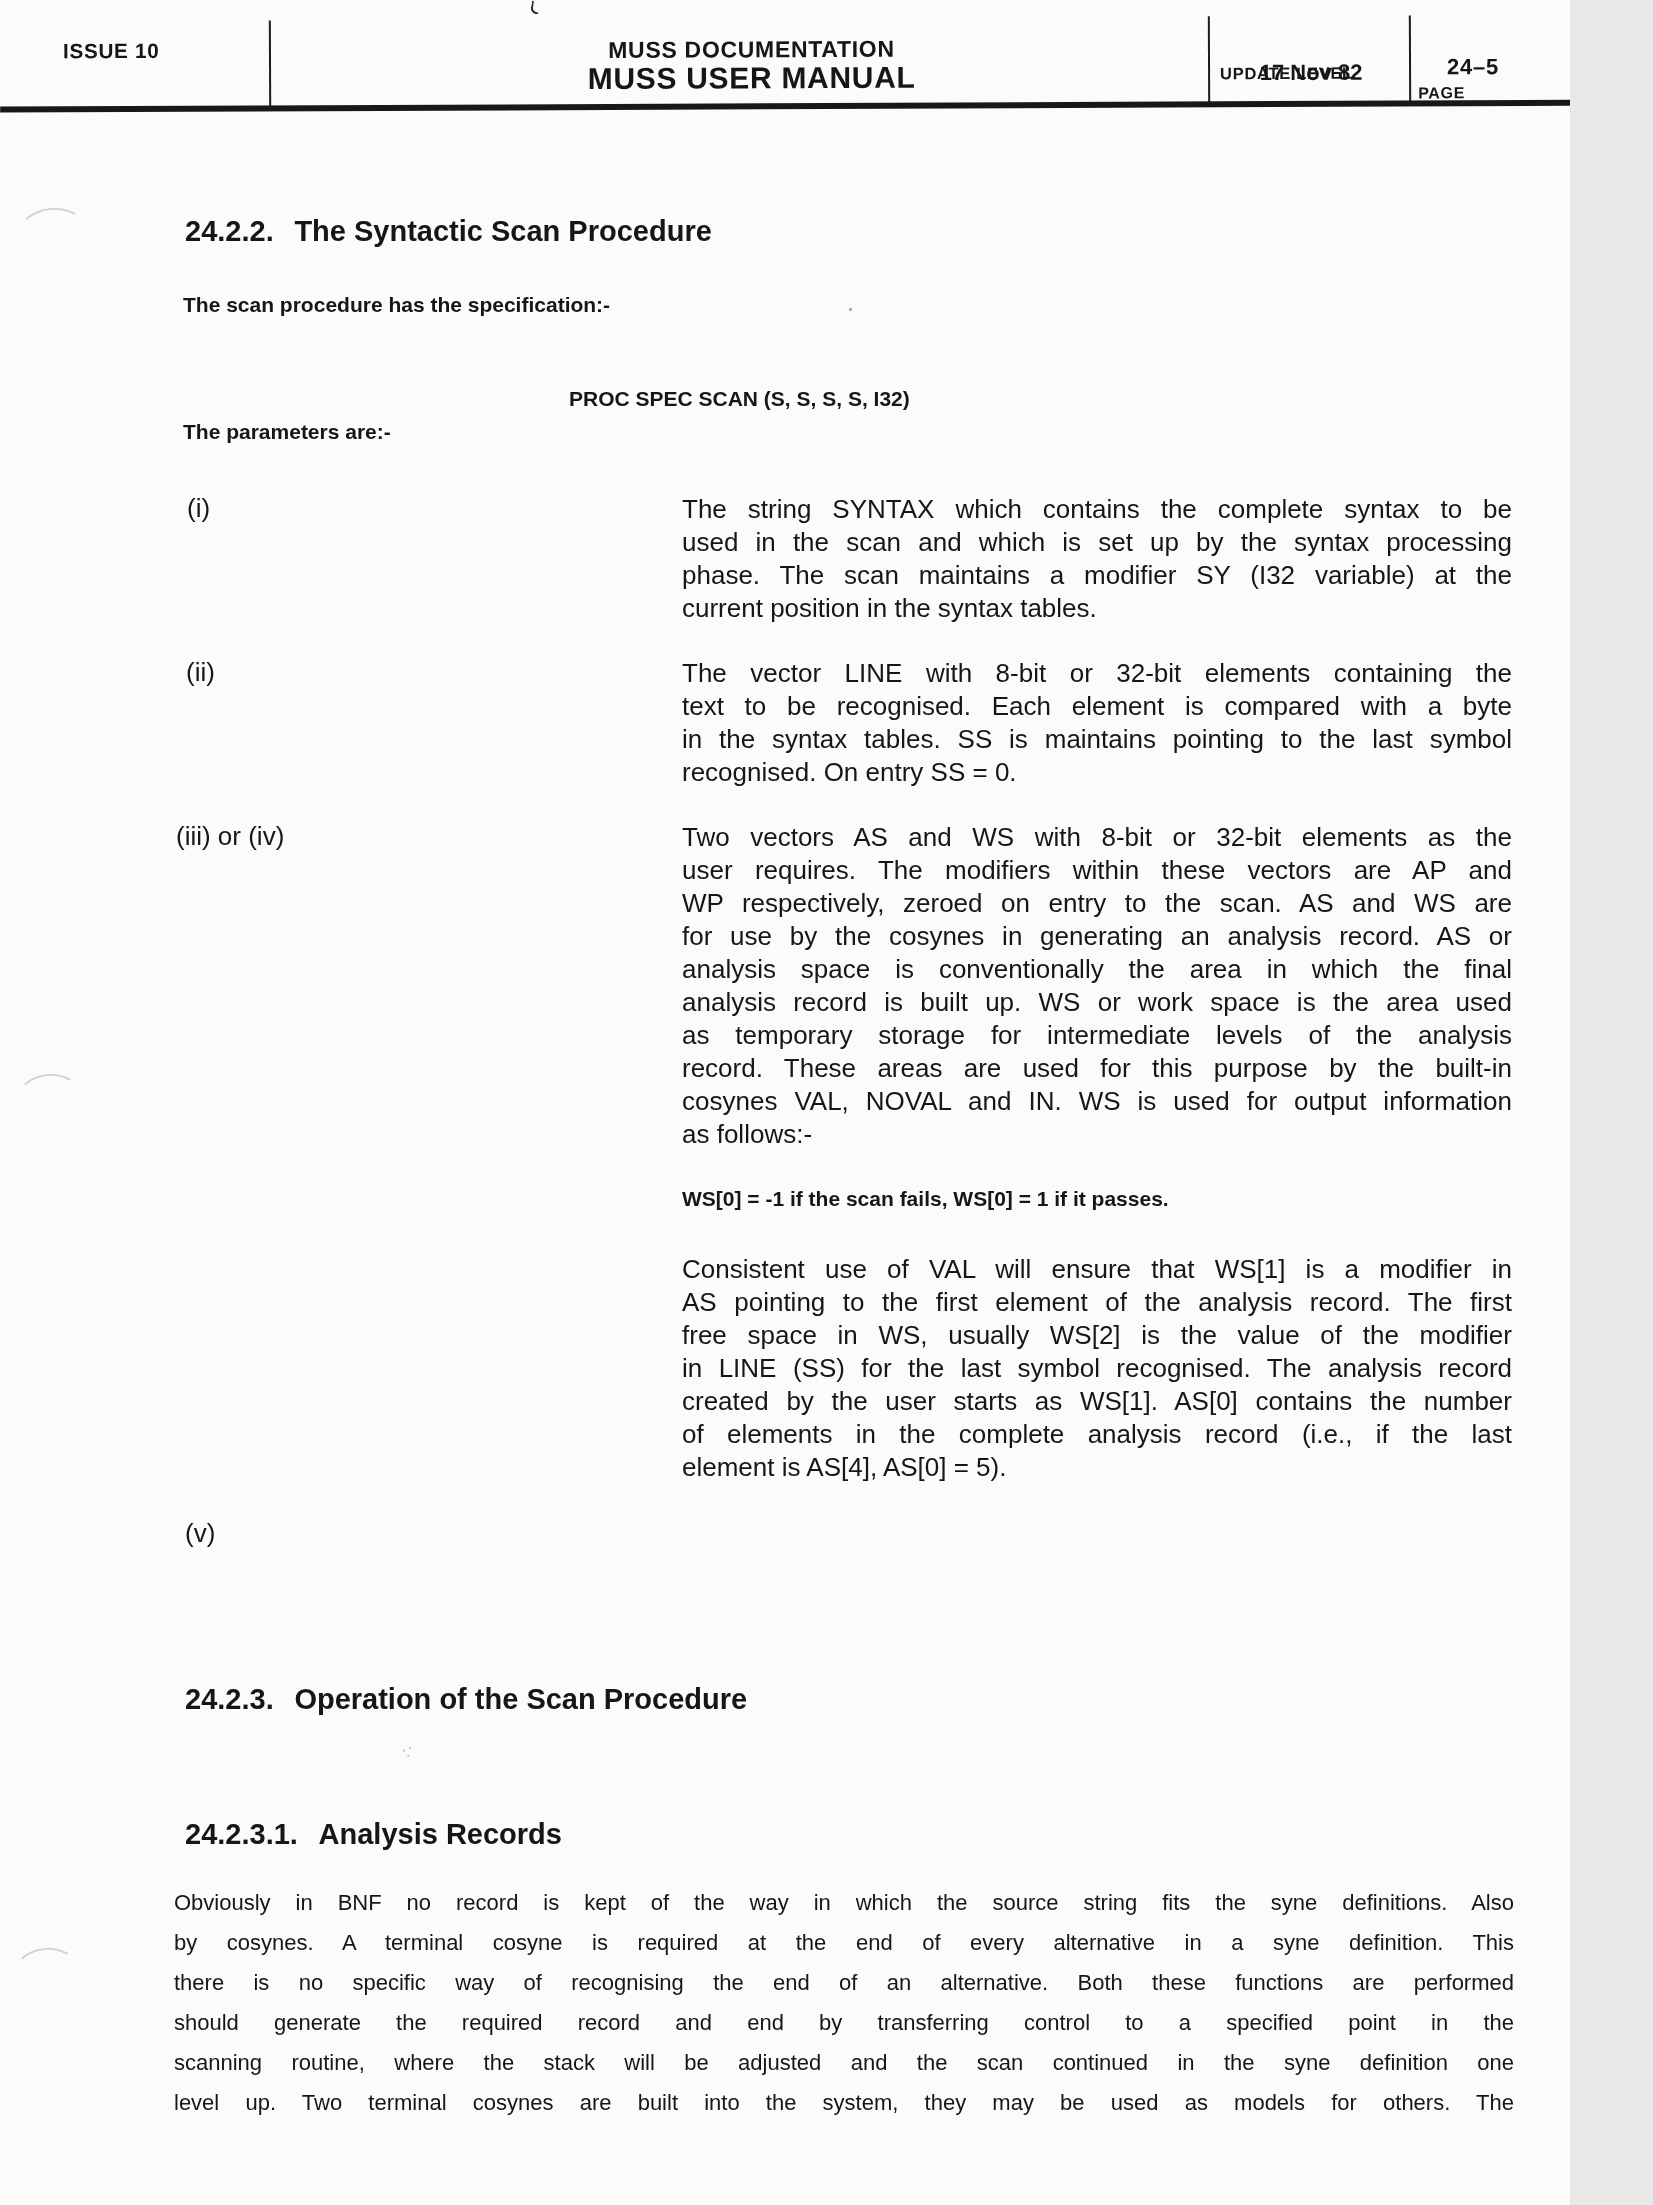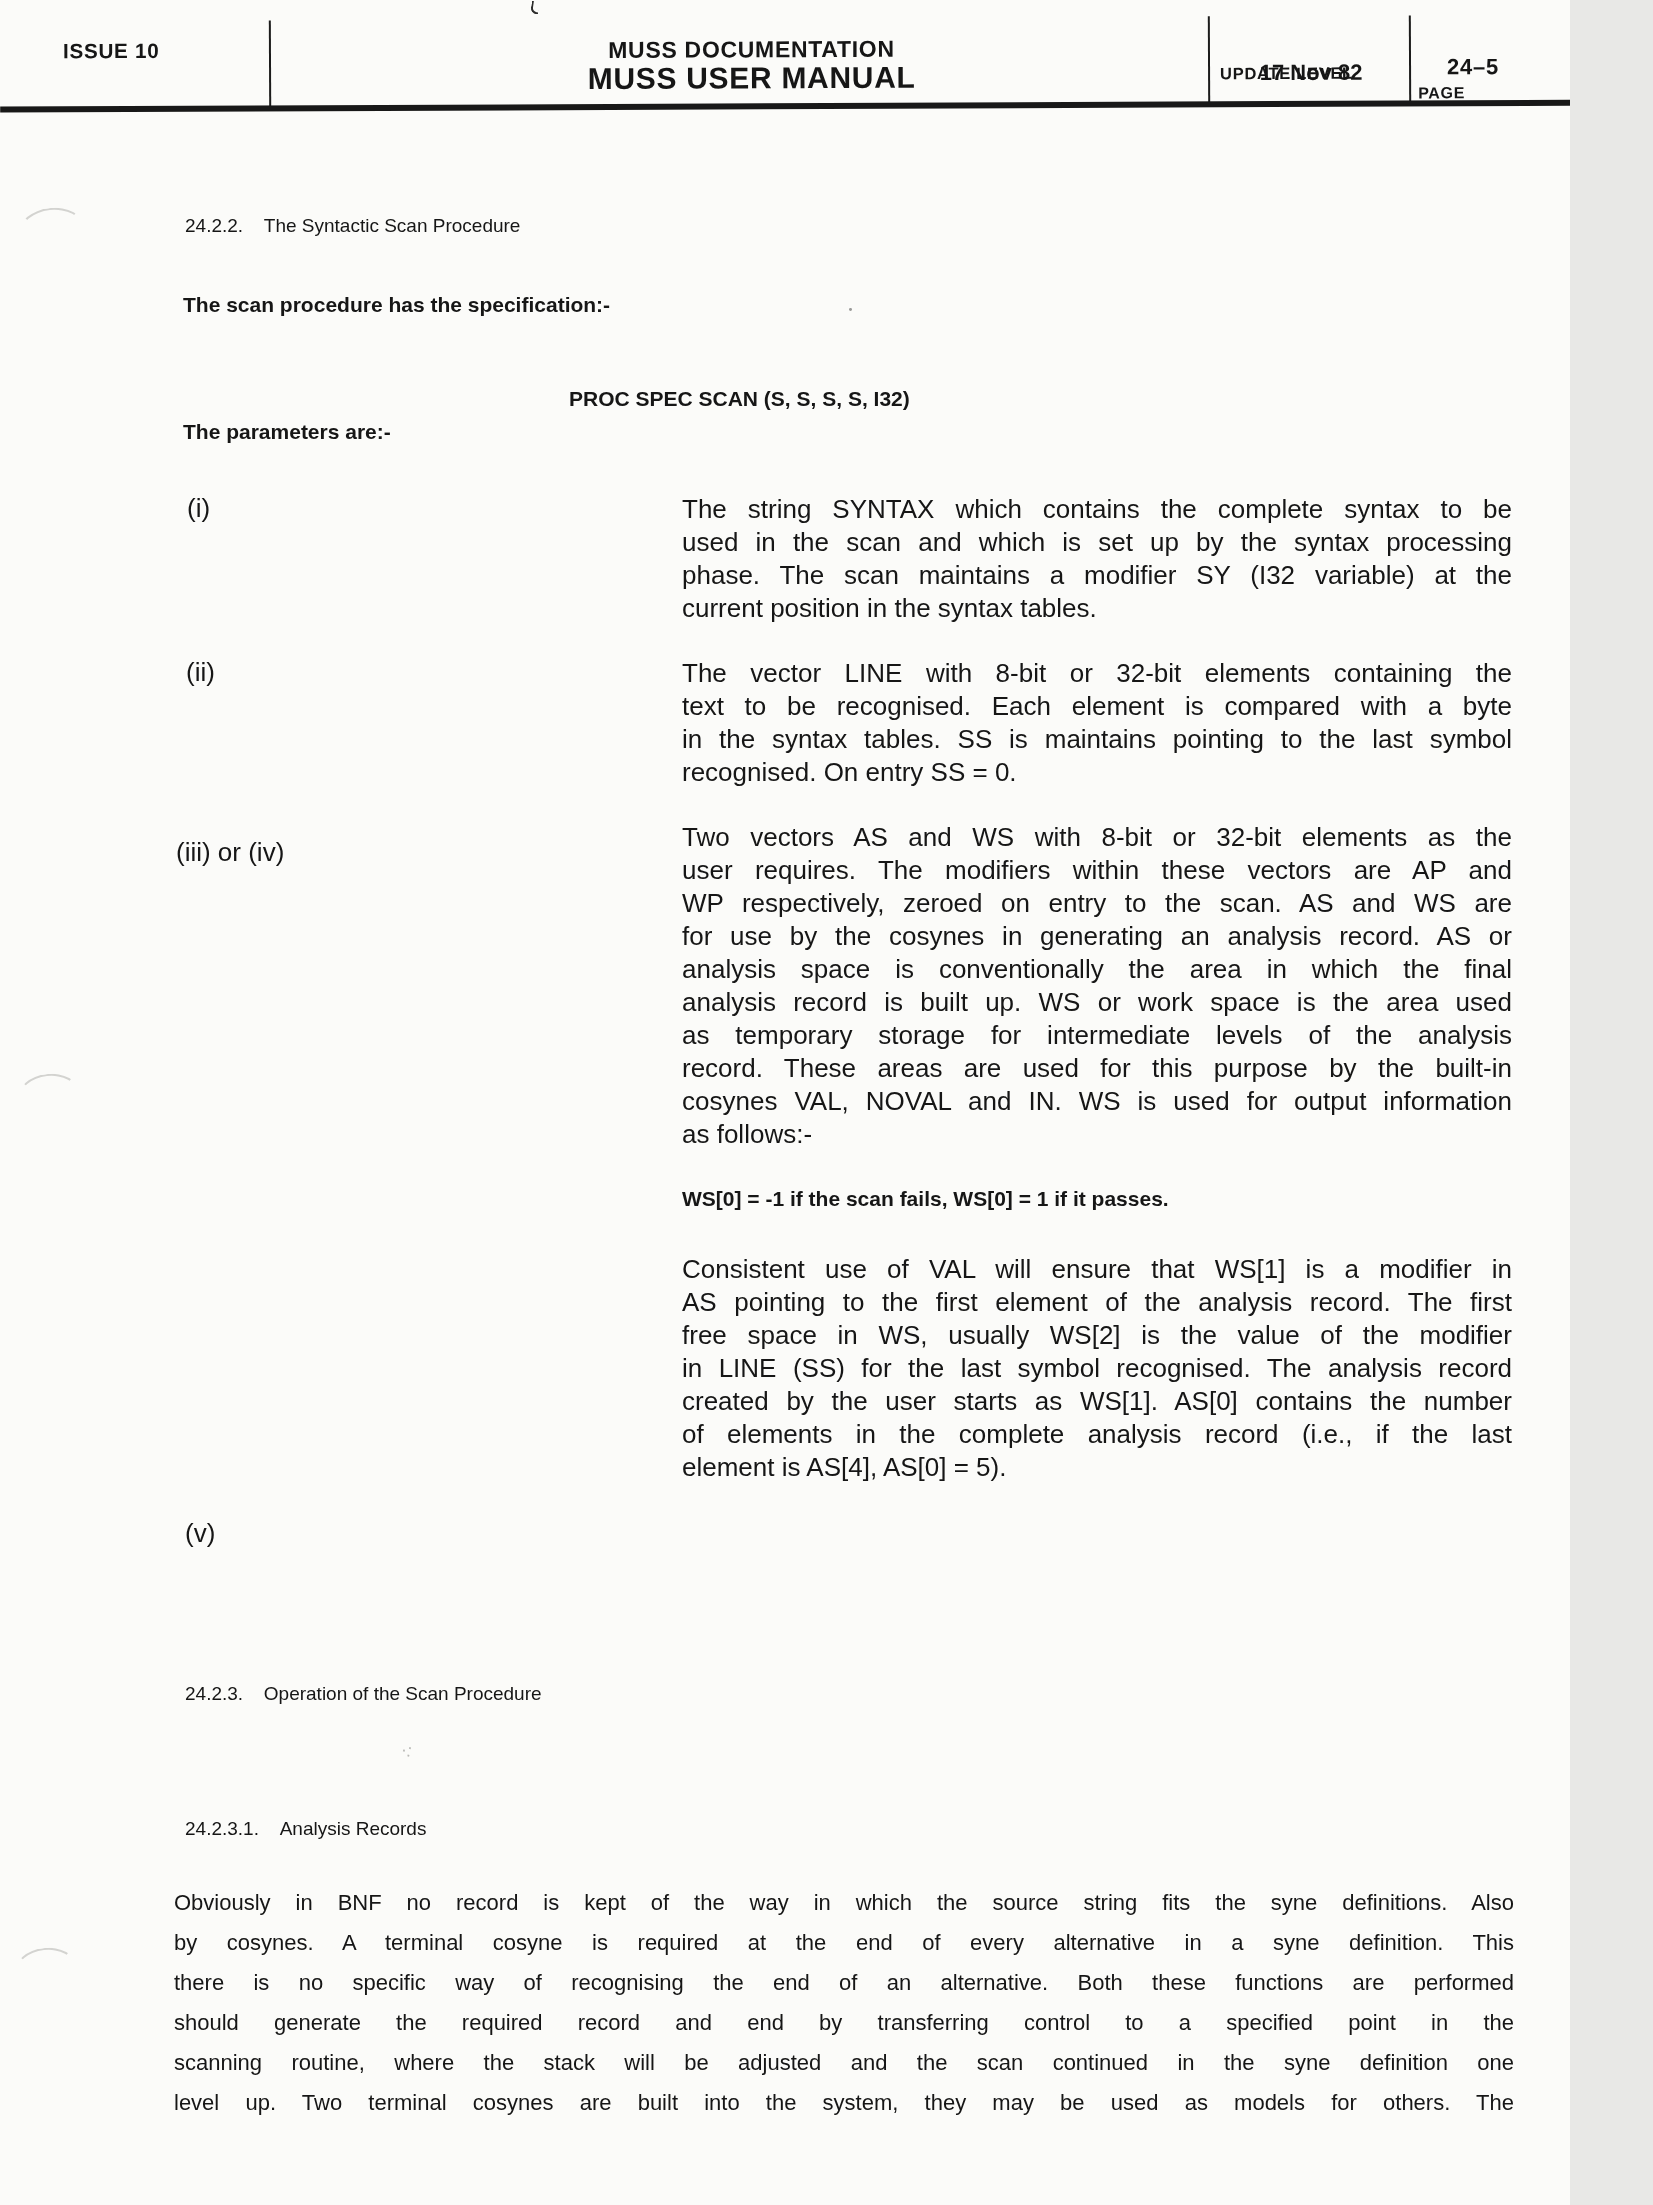--- a/index.html
+++ b/index.html
@@ -35,21 +35,21 @@
   }
   .speck-top{
     left:531px;top:1.4px;width:6.2px;height:11px;
     border-left:2.1px solid #2c2c2c;border-bottom:2.1px solid #2c2c2c;
     border-radius:0 0 0 6.2px;transform:rotate(8deg);
   }
   .speck-dot{left:849px;top:308px;width:2.8px;height:2.8px;background:#9a9a98;border-radius:50%;}
   .smudge{left:401px;top:1740px;font-size:18px;color:#b9b9b6;transform:rotate(12deg);}
 
   
-  .h2{font-size:19px;font-weight:normal;white-space:nowrap;}
+  .h2{font-size:29px;font-weight:bold;white-space:nowrap;}
   .h2 .num{margin-right:20.7px;}
   .plain{font-size:21px;white-space:nowrap;font-weight:bold;}
   .lines{width:830px;}
   .lines div{font-size:26px;line-height:33px;}
   .jl{text-align:justify;text-align-last:justify;}
   .item-label{font-size:26px;white-space:nowrap;}
   .finalpara{width:1340px;}
   .finalpara div{font-size:22px;line-height:40px;}
 </style>
 </head>
@@ -99,21 +99,21 @@
   </div>
 
   <div class="abs item-label" style="left:186px;top:657px;">(ii)</div>
   <div class="abs lines" style="left:682px;top:657px;">
     <div class="jl">The vector LINE with 8-bit or 32-bit elements containing the</div>
     <div class="jl">text to be recognised. Each element is compared with a byte</div>
     <div class="jl">in the syntax tables. SS is maintains pointing to the last symbol</div>
     <div>recognised. On entry SS = 0.</div>
   </div>
 
-  <div class="abs item-label" style="left:176px;top:821px;margin-top:16px;">(iii) or (iv)</div>
+  <div class="abs item-label" style="left:176px;top:821px;">(iii) or (iv)</div>
   <div class="abs lines" style="left:682px;top:821px;">
     <div class="jl">Two vectors AS and WS with 8-bit or 32-bit elements as the</div>
     <div class="jl">user requires. The modifiers within these vectors are AP and</div>
     <div class="jl">WP respectively, zeroed on entry to the scan. AS and WS are</div>
     <div class="jl">for use by the cosynes in generating an analysis record. AS or</div>
     <div class="jl">analysis space is conventionally the area in which the final</div>
     <div class="jl">analysis record is built up. WS or work space is the area used</div>
     <div class="jl">as temporary storage for intermediate levels of the analysis</div>
     <div class="jl">record. These areas are used for this purpose by the built-in</div>
     <div class="jl">cosynes VAL, NOVAL and IN. WS is used for output information</div>

